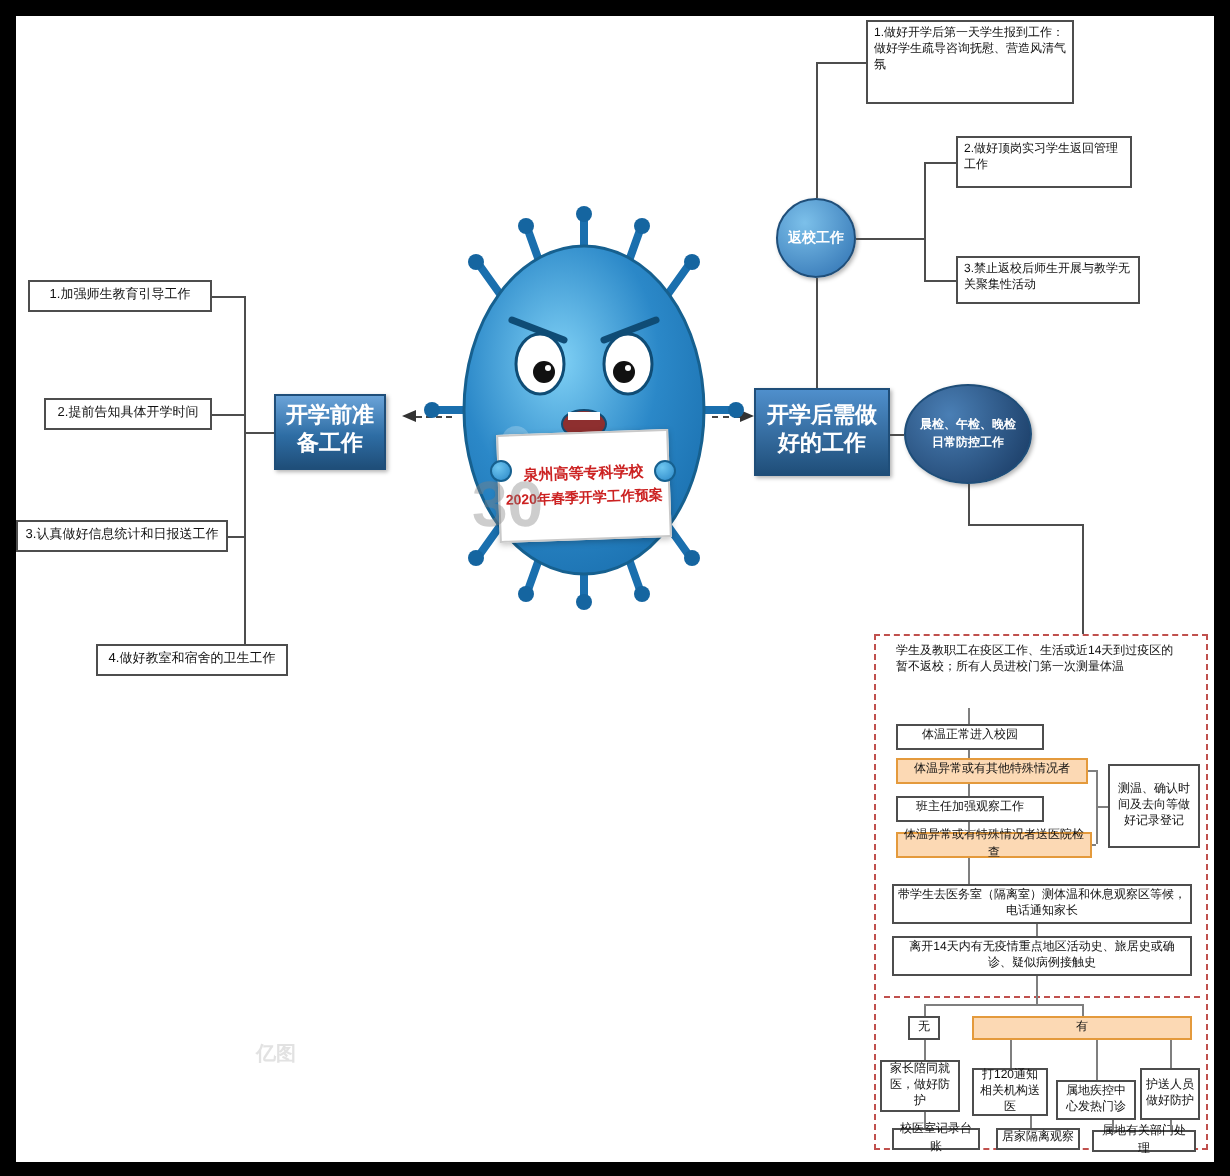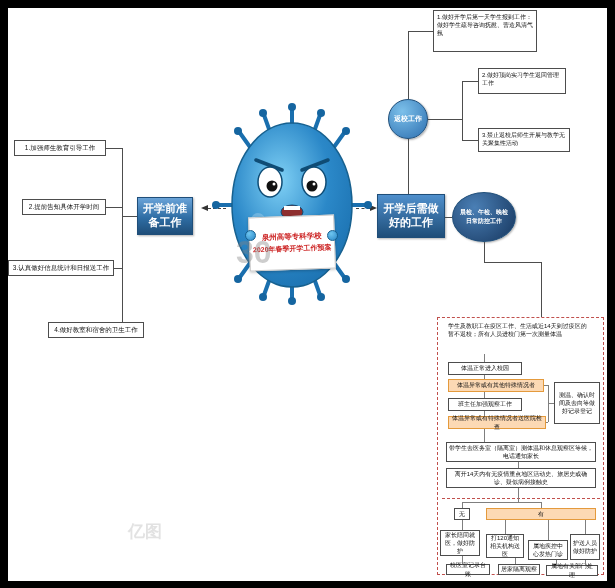--- a/index.html
+++ b/index.html
@@ -42,21 +42,21 @@
           border:1px solid #c9c9c9; transform:rotate(-2deg); box-shadow:0 1px 3px rgba(0,0,0,.25);
           display:flex; flex-direction:column; align-items:center; justify-content:center;
           gap:2px; z-index:4; padding:2px; box-sizing:border-box; }
   .sign .l1 { color:#cc2222; font-weight:bold; font-size:7.5px; text-align:center; }
   .sign .l2 { color:#cc2222; font-weight:bold; font-size:7px; text-align:center; }
   .hand { position:absolute; width:11px; height:11px; border-radius:50%; z-index:5;
           background:radial-gradient(circle at 35% 30%,#6ec6f0,#2b88c8); border:1px solid #16608f; box-sizing:border-box; }
 
   .wm40 { position:absolute; left:228px; top:226px; font-size:32px; font-weight:bold;
           color:rgba(130,130,130,.40); z-index:6; }
-  .wmlogo { position:absolute; left:120px; top:512px; font-size:17px; font-weight:bold;
+  .wmlogo { position:absolute; left:120px; top:512px; font-size:10px; font-weight:bold;
             color:rgba(160,160,160,.30); }
   .virus-svg { position:absolute; left:204px; top:92px; z-index:2; }
 </style>
 </head>
 <body>
 
 <div class="stage">
 <div class="canvas">
 
   <div class="box" style="left:6px; top:132px; width:92px; height:16px;">1.加强师生教育引导工作</div>

